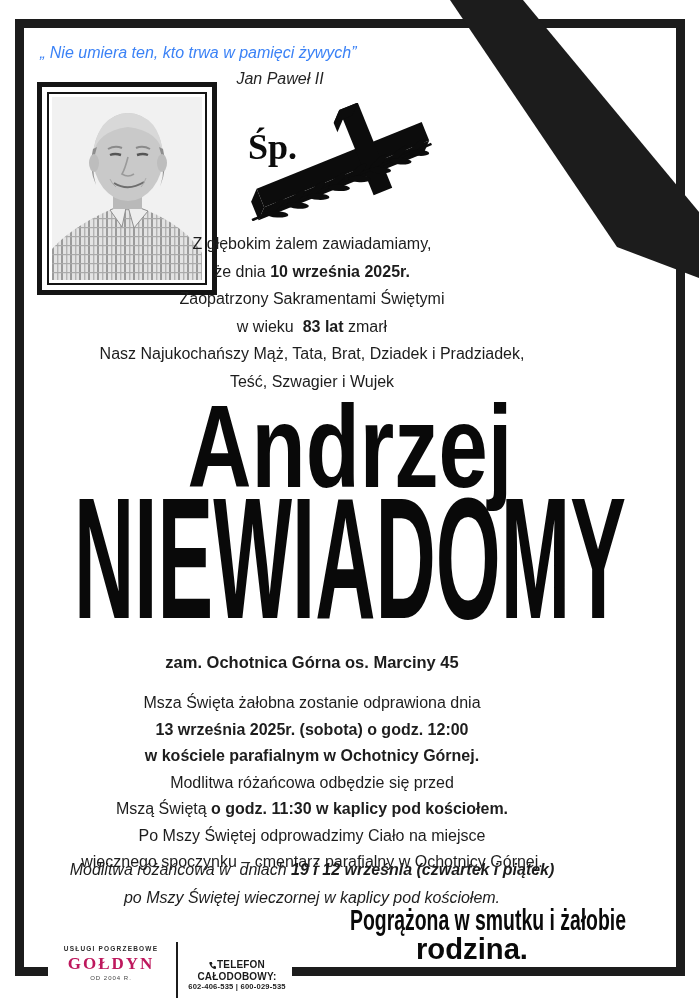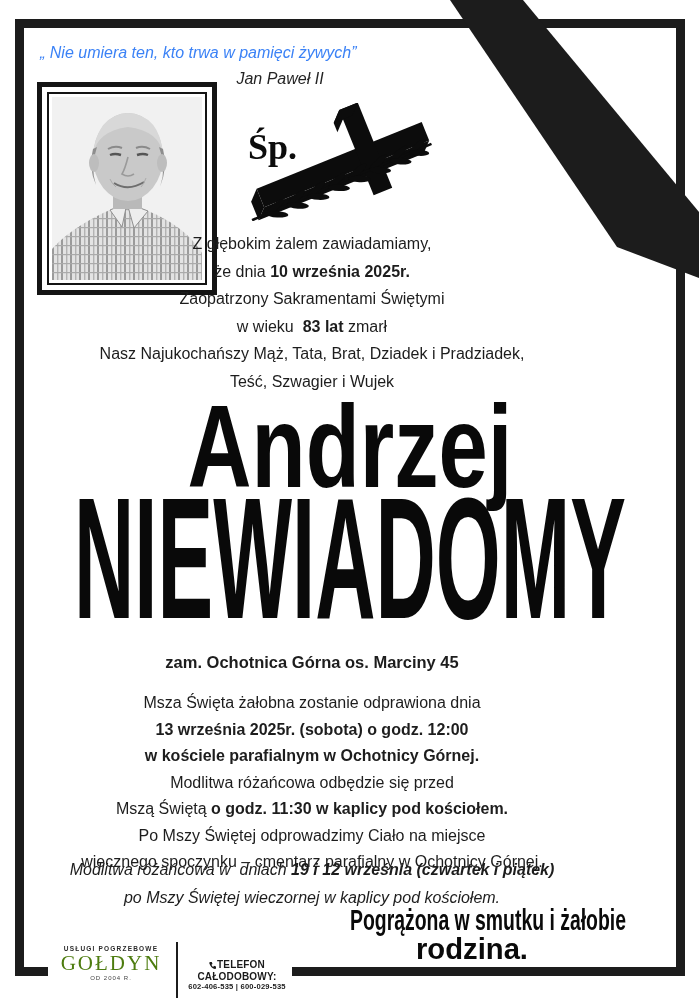--- a/index.html
+++ b/index.html
@@ -37,22 +37,22 @@
   #rosary{top:856px;font-size:16px;line-height:28px;font-style:italic;}
   #rosary .b{font-style:italic;}
   
   #signature{left:320px;top:902px;width:336px;height:70px;z-index:3;}
   #signature text{font-family:"Liberation Sans",sans-serif;font-weight:bold;fill:#0a0a0a;}
   
   #footer{left:48px;top:936px;width:244px;height:64px;background:#fff;z-index:4;
           display:flex;align-items:stretch;}
   #logo-block{width:126px;text-align:center;padding-top:9px;box-sizing:border-box;}
   #services-label{font-size:6.5px;letter-spacing:1.2px;font-weight:bold;color:#2a2a2a;}
-  #brand-name{font-family:"Liberation Serif",serif;font-size:21px;letter-spacing:2px;
-              font-weight:normal;color:#4d7c0f;line-height:23px;}
+  #brand-name{font-family:"Liberation Serif",serif;font-size:17px;letter-spacing:2px;
+              font-weight:bold;color:#be185d;line-height:23px;}
   #since-label{font-size:6px;letter-spacing:1px;color:#444;}
   #footer-divider{width:2px;background:#1c1c1c;margin:6px 4px 2px 2px;}
   #contact-block{flex:1;text-align:center;padding-top:7px;font-size:7px;color:#1a1a1a;}
   #contact-block .h{font-weight:bold;font-size:10px;letter-spacing:.2px;margin-top:16px;}
   #contact-block .v{font-weight:bold;font-size:7.6px;margin-bottom:4px;letter-spacing:.2px;}
   #contact-block .a{font-size:7px;font-weight:bold;line-height:9px;}
   .mini-icon{display:inline-block;vertical-align:-1px;margin-right:1px;}
 </style>
 </head>
 <body>

